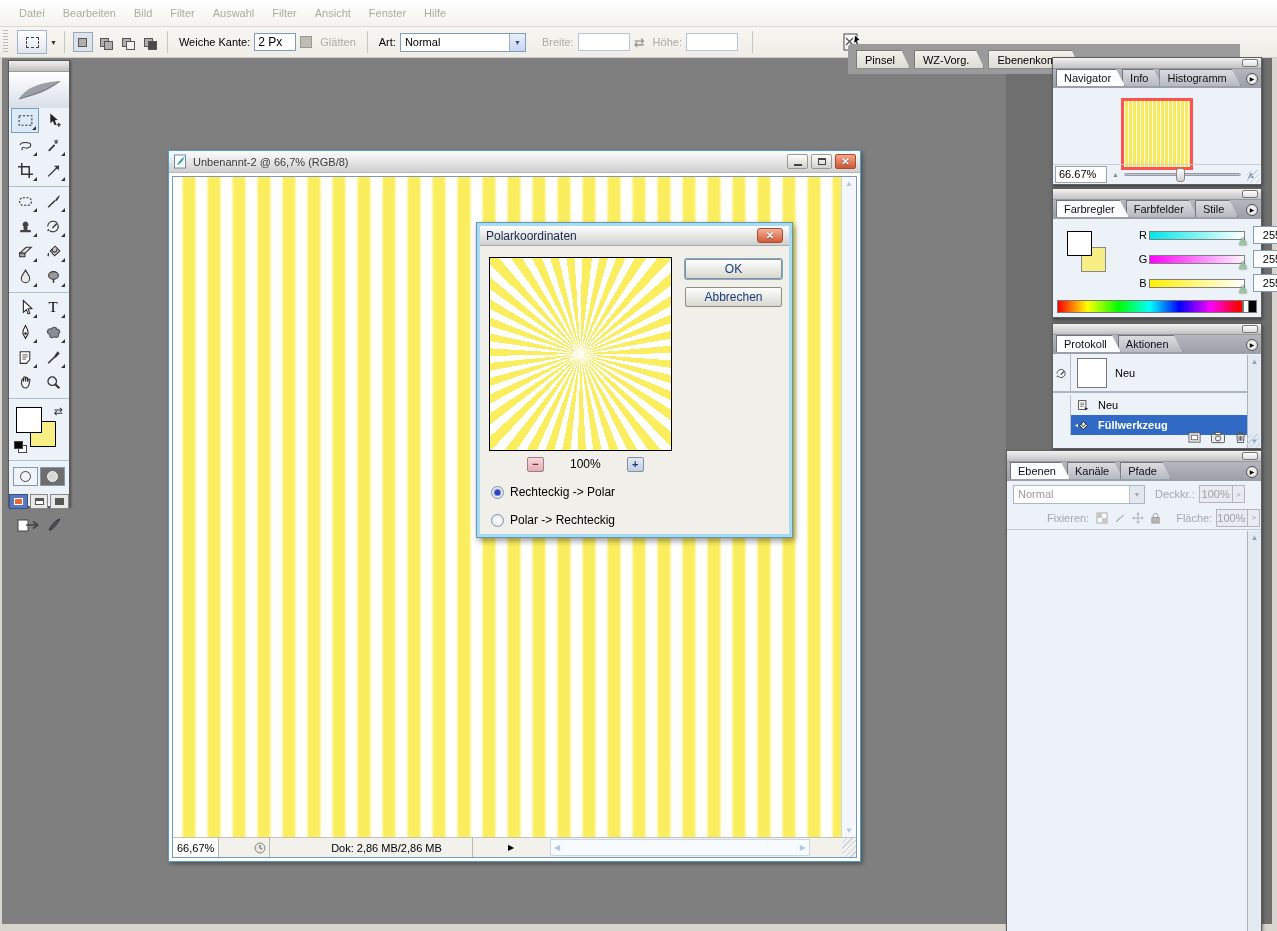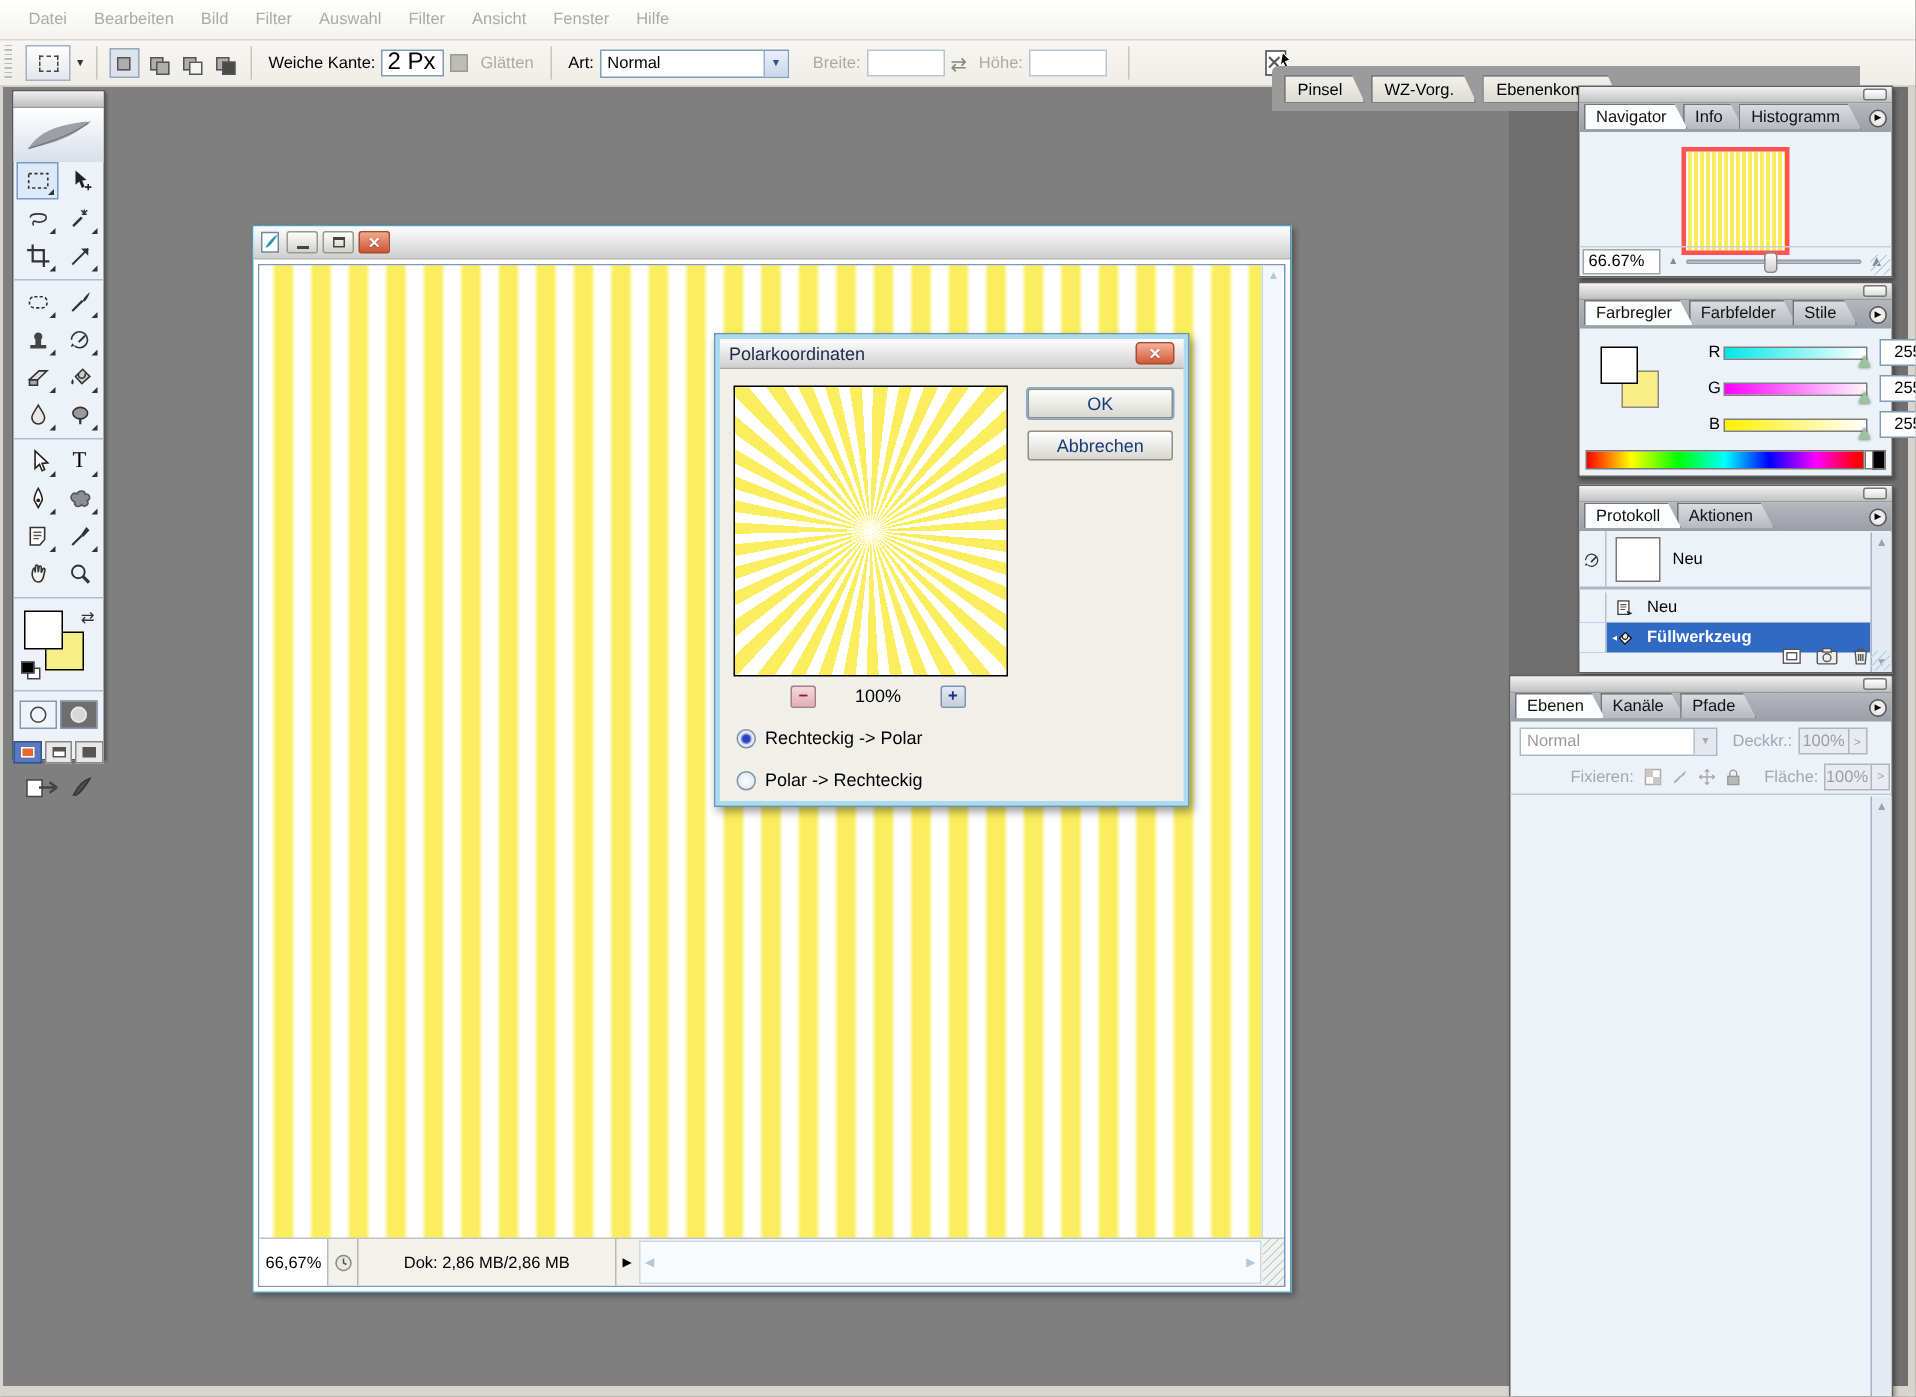--- a/index.html
+++ b/index.html
@@ -26,21 +26,21 @@
   .dd-arrow { font-size:7px; color:#333; margin-left:3px; }
   .mode-btn { width:20px; height:20px; margin:0 1px; display:flex; align-items:center; justify-content:center;
     border:1px solid transparent; position:relative; }
   .mode-btn.pressed { background:#DDE3EA; border:1px solid #98A8BC; }
   .sq-back { width:9px; height:9px; border:1px solid #555; background:#AEAEAE; }
   .sq-front { width:9px; height:9px; border:1px solid #555; background:#AEAEAE; position:absolute; left:8px; top:8px; }
   .sq-front.hollow { background:#F4F3EE; }
   .sq-front.dark { background:#4a4a4a; }
   .ob-label { color:#000; margin:0 4px; }
   .ob-label.dis { color:#ABABA3; }
-  .ob-input { height:18px; background:#fff; border:1px solid #7F9DB9; font-size:16px; padding:1px 3px;
+  .ob-input { height:18px; background:#fff; border:1px solid #7F9DB9; font-size:12px; padding:1px 3px;
     font-family:"Liberation Sans",sans-serif; }
   .ob-input.dis { border:1px solid #B8C4D0; }
   .checkbox-dis { width:12px; height:12px; background:#BDBDB6; border:1px solid #9a9a94; margin:0 4px; }
   .select { height:19px; background:#fff; border:1px solid #7F9DB9; display:flex; align-items:center; }
   .select .val { padding:0 4px; width:108px; }
   .select .arrow-btn { width:16px; height:17px; background:linear-gradient(#EAF0FA,#C8D6EE);
     border-left:1px solid #9CB0CC; color:#33507C; font-size:7px; display:flex; align-items:center; justify-content:center; }
   .swap-glyph { color:#8a8a84; font-size:13px; margin:0 4px; }
   .bridge-btn { width:28px; height:26px; display:flex; align-items:center; justify-content:center; }
   #palette-well { position:absolute; right:37px; top:28px; width:392px; height:30px; background:#9B9B9B;
@@ -101,22 +101,22 @@
   .win-btn.close { background:linear-gradient(#F2A88C,#CE5534); border-color:#A84A2C; color:#fff;
     font-weight:bold; font-size:10px; text-shadow:0 1px 1px rgba(0,0,0,.4); }
   .win-btn .min-g { width:8px; height:2px; background:#444; margin-top:6px; }
   .win-btn .max-g { width:8px; height:7px; border:1px solid #444; border-top:2px solid #444; }
   .doc-body { position:absolute; left:3px; top:25px; right:3px; bottom:3px; border:1px solid #7E96BE; }
   #canvas { position:absolute; left:0; top:0; right:15px; bottom:20px;
     background:repeating-linear-gradient(90deg,#ffffff 0px,#ffffff 8px,#FBEE5E 11px,#FBEE5E 21px,#ffffff 24px,#ffffff 25px); }
   #vscroll { position:absolute; right:0; top:0; width:15px; bottom:20px; background:#F4F8FC; border-left:1px solid #C9D8E6;
     display:flex; flex-direction:column; justify-content:space-between; align-items:center; padding:2px 0; }
   .scroll-arrow { color:#B3C8DA; font-size:8px; }
-  #doc-status { position:absolute; left:0; right:0; bottom:0; height:32px; background:#F2F1EC; border-top:1px solid #C4C1BA;
-    display:flex; align-items:stretch; }
+  #doc-status { position:absolute; left:0; right:0; bottom:0; height:20px; background:#F2F1EC; border-top:1px solid #C4C1BA;
+    display:flex; align-items:stretch;gap:31px; }
   .st-zoom { width:46px; background:#fff; border-right:1px solid #B8B8B0; display:flex; align-items:center; padding-left:4px; }
   .st-ico { width:20px; display:flex; align-items:center; justify-content:center; border-right:1px solid #B8B8B0; }
   .st-doc { width:172px; display:flex; align-items:center; justify-content:center; border-right:1px solid #B8B8B0; }
   .st-arr { width:14px; display:flex; align-items:center; justify-content:center; font-size:8px; color:#000; }
   .st-hscroll { flex:1; background:#F7FBFE; border:1px solid #C9D8E6; margin:1px; display:flex; align-items:center;
     justify-content:space-between; padding:0 3px; }
   .st-grip { width:14px; background:repeating-linear-gradient(135deg,transparent 0 3px,#C2D4E4 3px 4px); }
 
   
   #dialog { left:476px; top:222px; width:317px; height:316px; background:#F0EFE9;
@@ -514,20 +514,21 @@
     </div>
   </div>
 </div>
 
 <div class="abs" id="doc-window">
   <div class="doc-title">
     <svg width="15" height="15" viewBox="0 0 15 15">
       <rect x="1.5" y="1" width="11" height="13" fill="#fff" stroke="#6a8aa8"></rect>
       <path d="M4 11 C6 7,9 4,12 2.5 C10 6.5,7.5 9.5,5 11 Z" fill="#2e9aa8"></path>
     </svg>
+    <span class="t">Unbenannt-2 @ 66,7% (RGB/8)</span>
     <span class="win-btn">
         <i class="min-g"></i>
       </span>
     <span class="win-btn">
         <i class="max-g"></i>
       </span>
     <span class="win-btn close">
         <span>✕</span>
       </span>
   </div>

